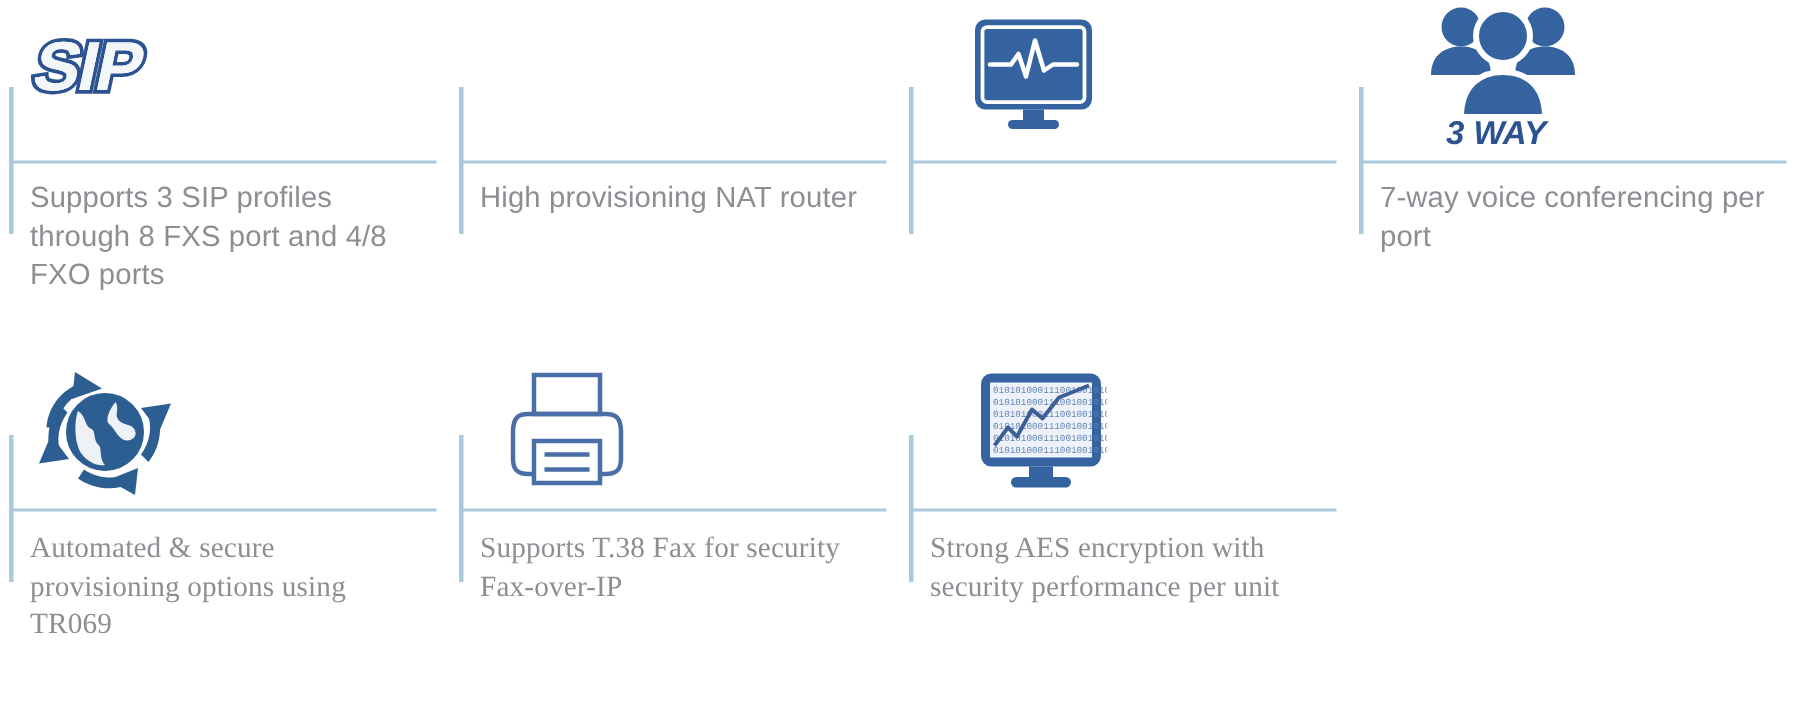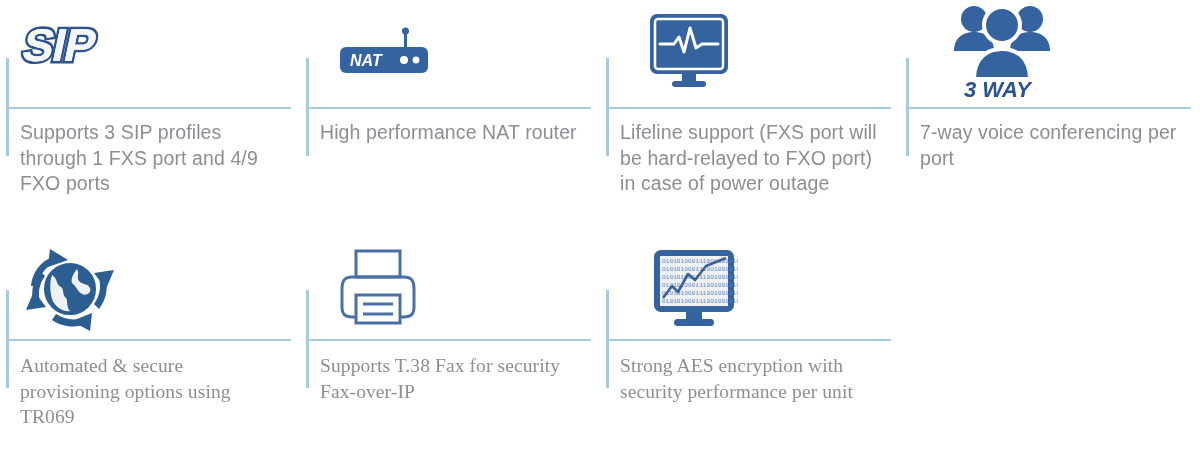--- a/index.html
+++ b/index.html
@@ -92,58 +92,43 @@
     <div class="icon-area">
       <div class="icon-box" style="margin-top:-8px;">
         <svg width="112" height="64" viewBox="0 0 112 64">
           <g transform="skewX(-12) translate(10,0)">
             <text x="0" y="46" font-family="'Liberation Sans', sans-serif" font-size="46" font-weight="bold" fill="#ffffff" stroke="#2c5291" stroke-width="5" paint-order="stroke" letter-spacing="-1">SIP</text>
             <text x="0" y="46" font-family="'Liberation Sans', sans-serif" font-size="46" font-weight="bold" fill="#f4f7fa" letter-spacing="-1">SIP</text>
           </g>
         </svg>
       </div>
     </div>
-    <div class="feature-text">Supports 3 SIP profiles through 1 FXS port and 4/9 FXO ports</div>
-  </div>
-
-  <div class="feature-cell row1">
-    <div class="cell-rule-v"></div>
-    <div class="cell-rule-h"></div>
-    <div class="icon-area">
-      <div class="icon-box" style="margin-left:14px;margin-top:2px;">
-        <svg width="104" height="62" viewBox="0 0 104 62">
-
-          <rect x="72" y="10" width="3" height="18" fill="#35639f"></rect>
-          <circle cx="73.5" cy="10" r="3.5" fill="#35639f"></circle>
-
-          <rect x="8" y="26" width="88" height="26" rx="6" ry="6" fill="#35639f"></rect>
-          <text x="18" y="45" font-family="'Liberation Sans', sans-serif" font-size="16" font-weight="bold" font-style="italic" fill="#ffffff">NAT</text>
-          <circle cx="72" cy="39" r="4" fill="#ffffff"></circle>
-          <circle cx="84" cy="39" r="3.4" fill="#ffffff"></circle>
-        </svg>
-      </div>
-    </div>
-    <div class="feature-text">High performance NAT router</div>
+    <div class="feature-text">Supports 3 SIP profiles through 8 FXS port and 4/8 FXO ports</div>
+  </div>
+
+  <div class="feature-cell row1">
+    <div class="cell-rule-v"></div>
+    <div class="cell-rule-h"></div>
+    <div class="feature-text">High provisioning NAT router</div>
   </div>
 
   <div class="feature-cell row1">
     <div class="cell-rule-v"></div>
     <div class="cell-rule-h"></div>
     <div class="icon-area">
       <div class="icon-box" style="margin-left:28px;margin-top:0px;">
         <svg width="86" height="82" viewBox="0 0 86 82">
           <rect x="4" y="4" width="78" height="60" rx="7" ry="7" fill="#35639f"></rect>
           <rect x="9" y="9" width="68" height="50" rx="3" ry="3" fill="#35639f" stroke="#ffffff" stroke-width="2.5"></rect>
           <polyline points="14,34 28,34 33,27 38,42 44,18 50,38 56,34 72,34" fill="none" stroke="#ffffff" stroke-width="3" stroke-linejoin="round" stroke-linecap="round"></polyline>
           <rect x="36" y="64" width="14" height="8" fill="#35639f"></rect>
           <rect x="26" y="71" width="34" height="6" rx="3" ry="3" fill="#35639f"></rect>
         </svg>
       </div>
     </div>
-    <div class="feature-text">Lifeline support (FXS port will be hard-relayed to FXO port) in case of power outage</div>
   </div>
 
   <div class="feature-cell row1">
     <div class="cell-rule-v"></div>
     <div class="cell-rule-h"></div>
     <div class="icon-area" style="height:105px;text-decoration:underline;">
       <div class="icon-box" style="margin-left:30px;margin-top:-4px;">
         <svg width="108" height="100" viewBox="0 0 108 100">
 
           <circle cx="26" cy="20" r="13" fill="#35639f"></circle>

